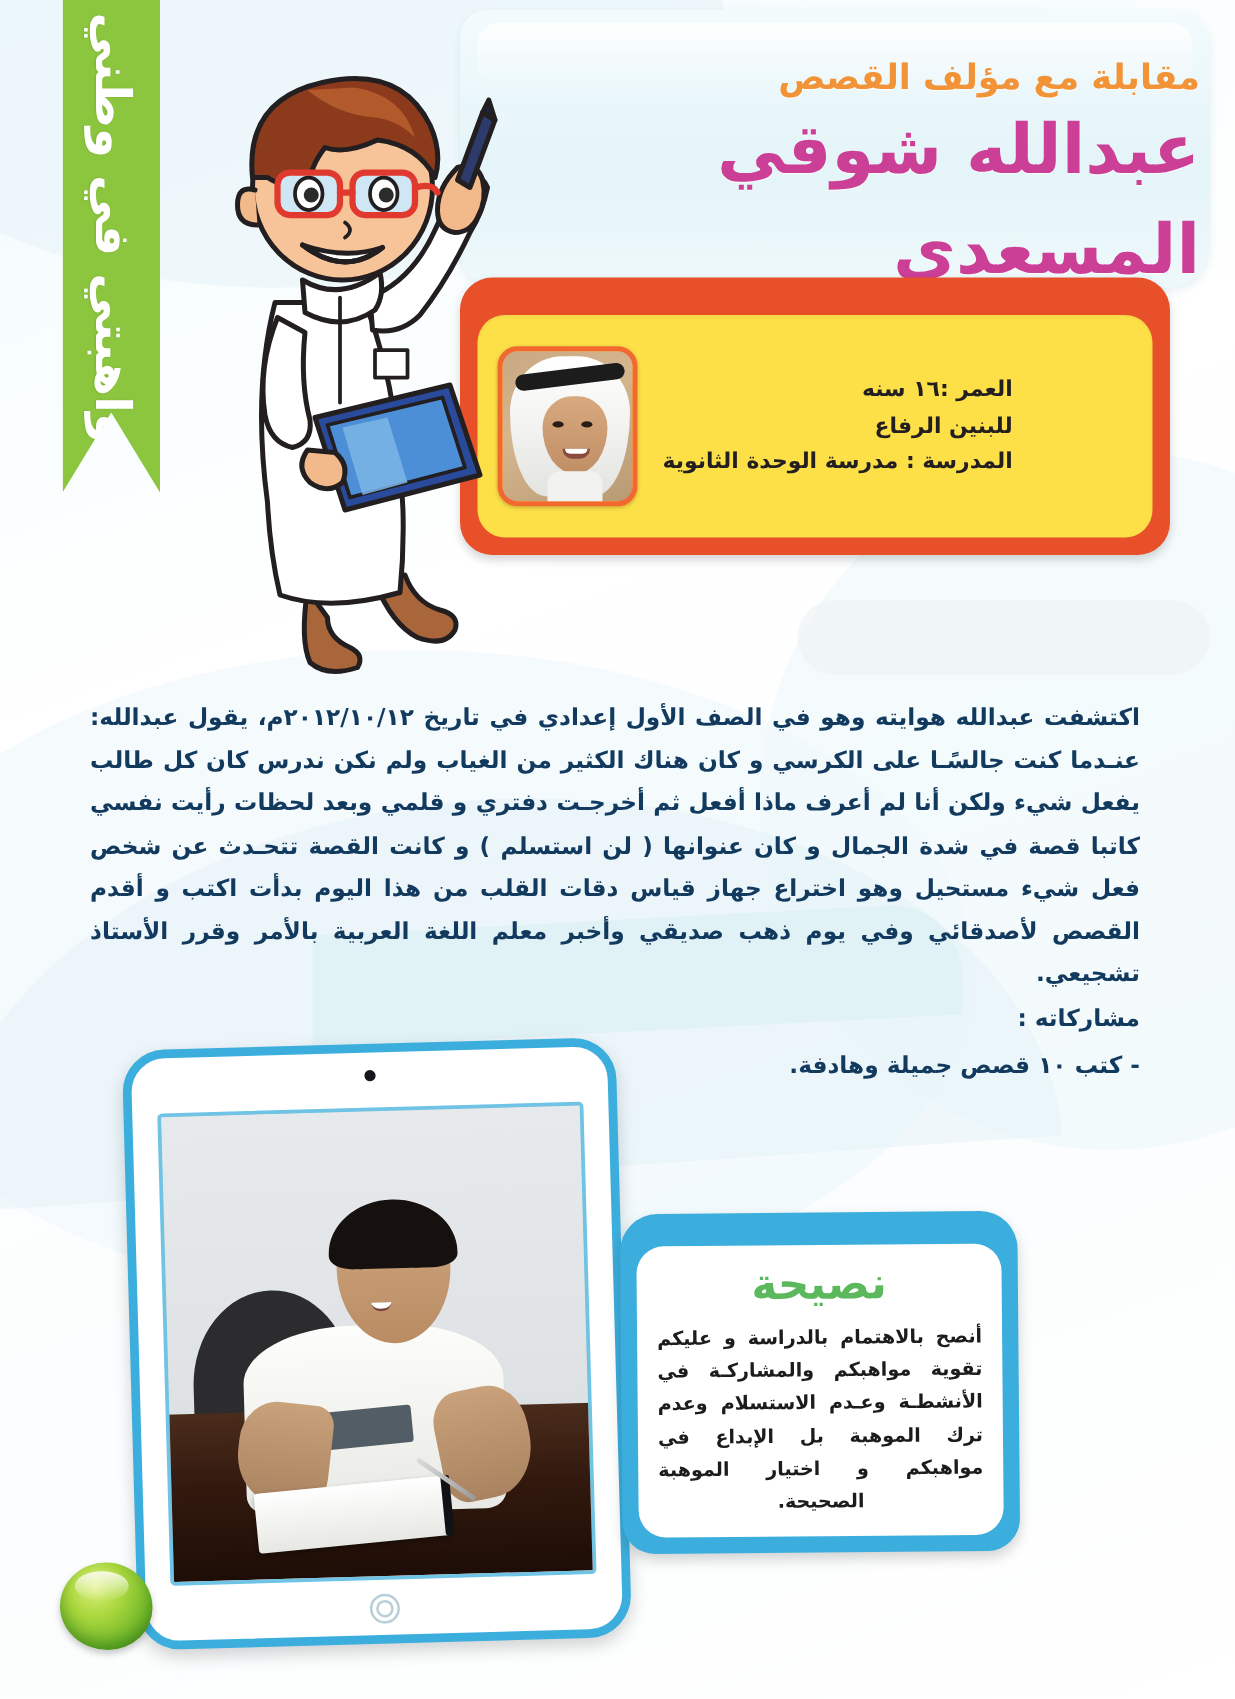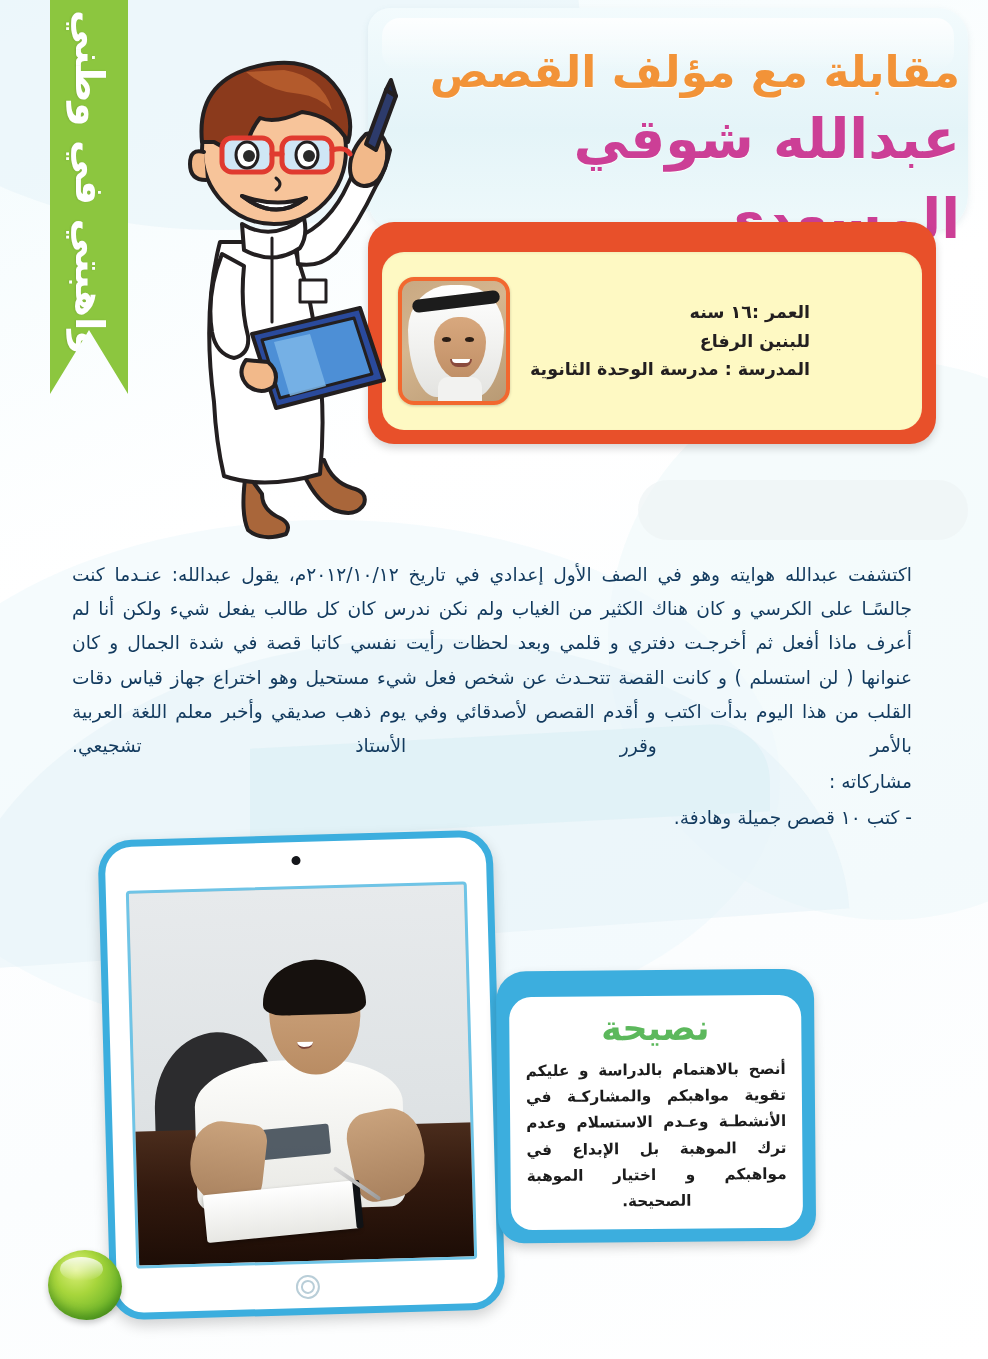--- a/index.html
+++ b/index.html
@@ -103,21 +103,21 @@
   #title-block {
     position: absolute;
     right: 28px;
     top: 44px;
     text-align: right;
     z-index: 5;
     width: 560px;
   }
   #title-line1 {
     color: #f29338;
-    font-size: 44px;
+    font-size: 28px;
     font-weight: bold;
     line-height: 1.28;
     text-shadow: 0 1px 1px rgba(255,255,255,.9);
   }
   #title-line2 {
     color: #cc3f96;
     font-size: 55px;
     font-weight: bold;
     line-height: 1.45;
     text-shadow: 0 1px 1px rgba(255,255,255,.9);
@@ -131,21 +131,21 @@
     width: 568px;
     height: 222px;
     background: #e8502a;
     border-radius: 26px;
     box-shadow: 0 4px 8px rgba(0,0,0,.17);
     z-index: 5;
   }
   #info-card-inner {
     position: absolute;
     left: 14px; right: 14px; top: 30px; bottom: 14px;
-    background: #fef9c3;
+    background: #fde047;
     border-radius: 22px;
     display: flex;
     flex-direction: row-reverse;
     align-items: center;
     justify-content: flex-start;
     gap: 20px;
     padding: 10px 10px 10px 16px;
     box-shadow: inset 0 1px 3px rgba(0,0,0,.06);
   }
   #info-photo {
@@ -216,21 +216,21 @@
     top: 558px;
     width: 840px;
     text-align: justify;
     text-align-last: justify;
     direction: rtl;
     color: #123a5e;
     font-size: 18.6px;
     line-height: 1.84;
     z-index: 8;
   }
-  #body-copy p { margin-bottom: 2px; }
+  #body-copy p { margin-bottom: 2px; font-weight: bold; }
   .line-right { text-align: left; text-align-last: right; }
 
   
   #thanks {
     position: absolute;
     right: 72px;
     top: 868px;
     width: 320px;
     text-align: right;
     direction: rtl;

